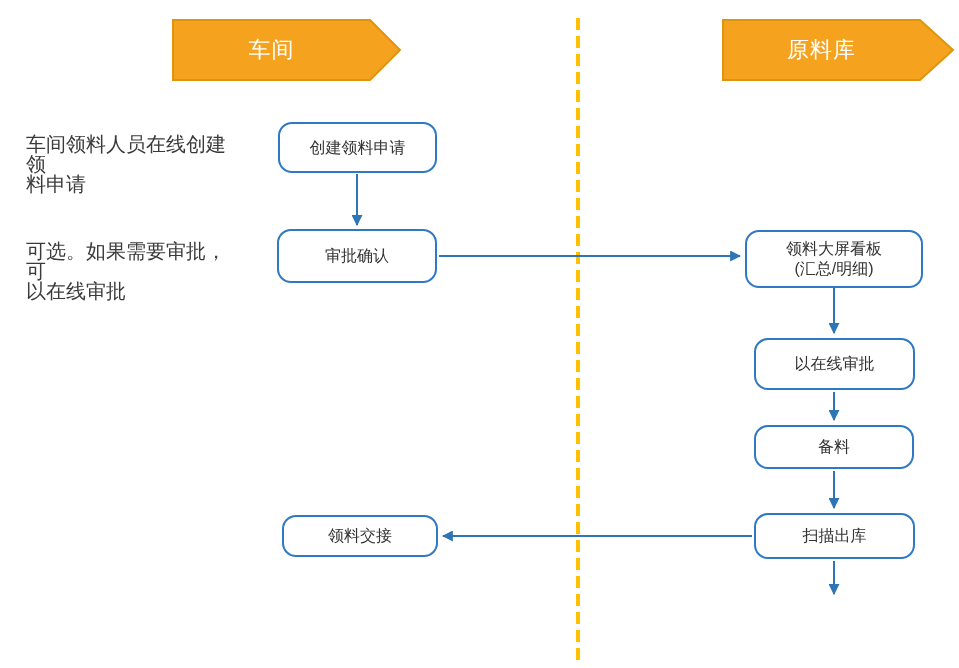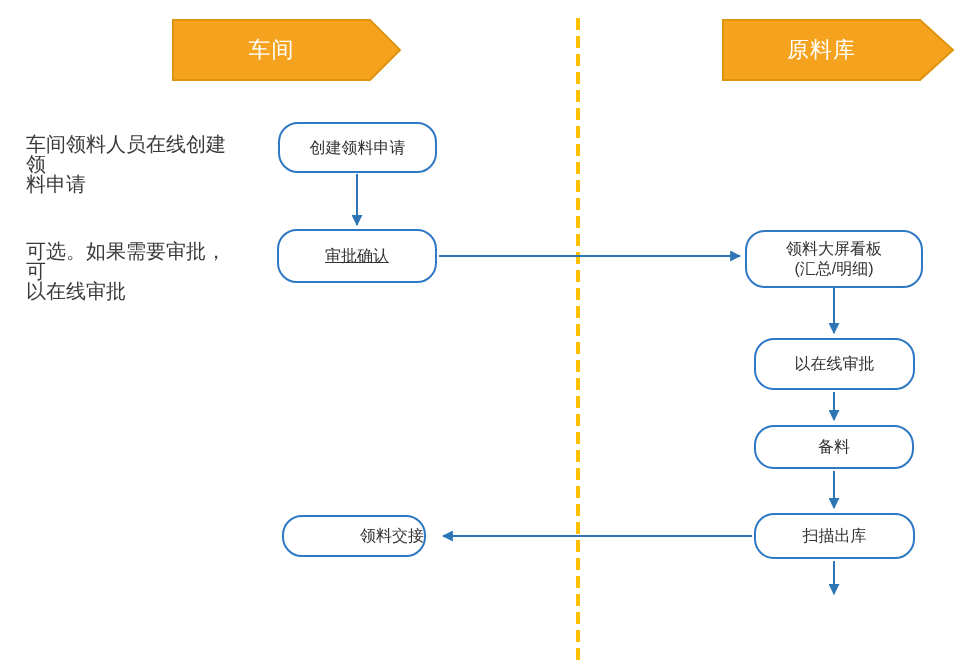--- a/index.html
+++ b/index.html
@@ -43,33 +43,33 @@
     color: #3a3a3a;
     white-space: pre-line;
   }
   .annotation.a1 { top: 134px; }
   .annotation.a2 { top: 241px; }
   .node {
     position: absolute;
     box-sizing: border-box;
     background: #ffffff;
     border: 2px solid #2e78c4;
-    border-radius: 20px;
+    border-radius: 14px;
     display: flex;
     align-items: center;
     justify-content: center;
     text-align: center;
     font-size: 16px;
     line-height: 20px;
     color: #333333;
     white-space: pre-line;
   }
   .n1 { left: 278px; top: 122px; width: 159px; height: 51px; }
-  .n2 { left: 277px; top: 229px; width: 160px; height: 54px; text-decoration: underline; }
-  .n3 { left: 282px; top: 515px; width: 144px; height: 42px; justify-content: flex-end; }
+  .n2 { left: 277px; top: 229px; width: 160px; height: 54px; }
+  .n3 { left: 282px; top: 515px; width: 156px; height: 42px; }
   .n4 { left: 745px; top: 230px; width: 178px; height: 58px; }
   .n5 { left: 754px; top: 338px; width: 161px; height: 52px; }
   .n6 { left: 754px; top: 425px; width: 160px; height: 44px; }
   .n7 { left: 754px; top: 513px; width: 161px; height: 46px; }
   .n8 { left: 754px; top: 599px; width: 160px; height: 44px; }
 </style>
 </head>
 <body>
 
 <div id="canvas">

